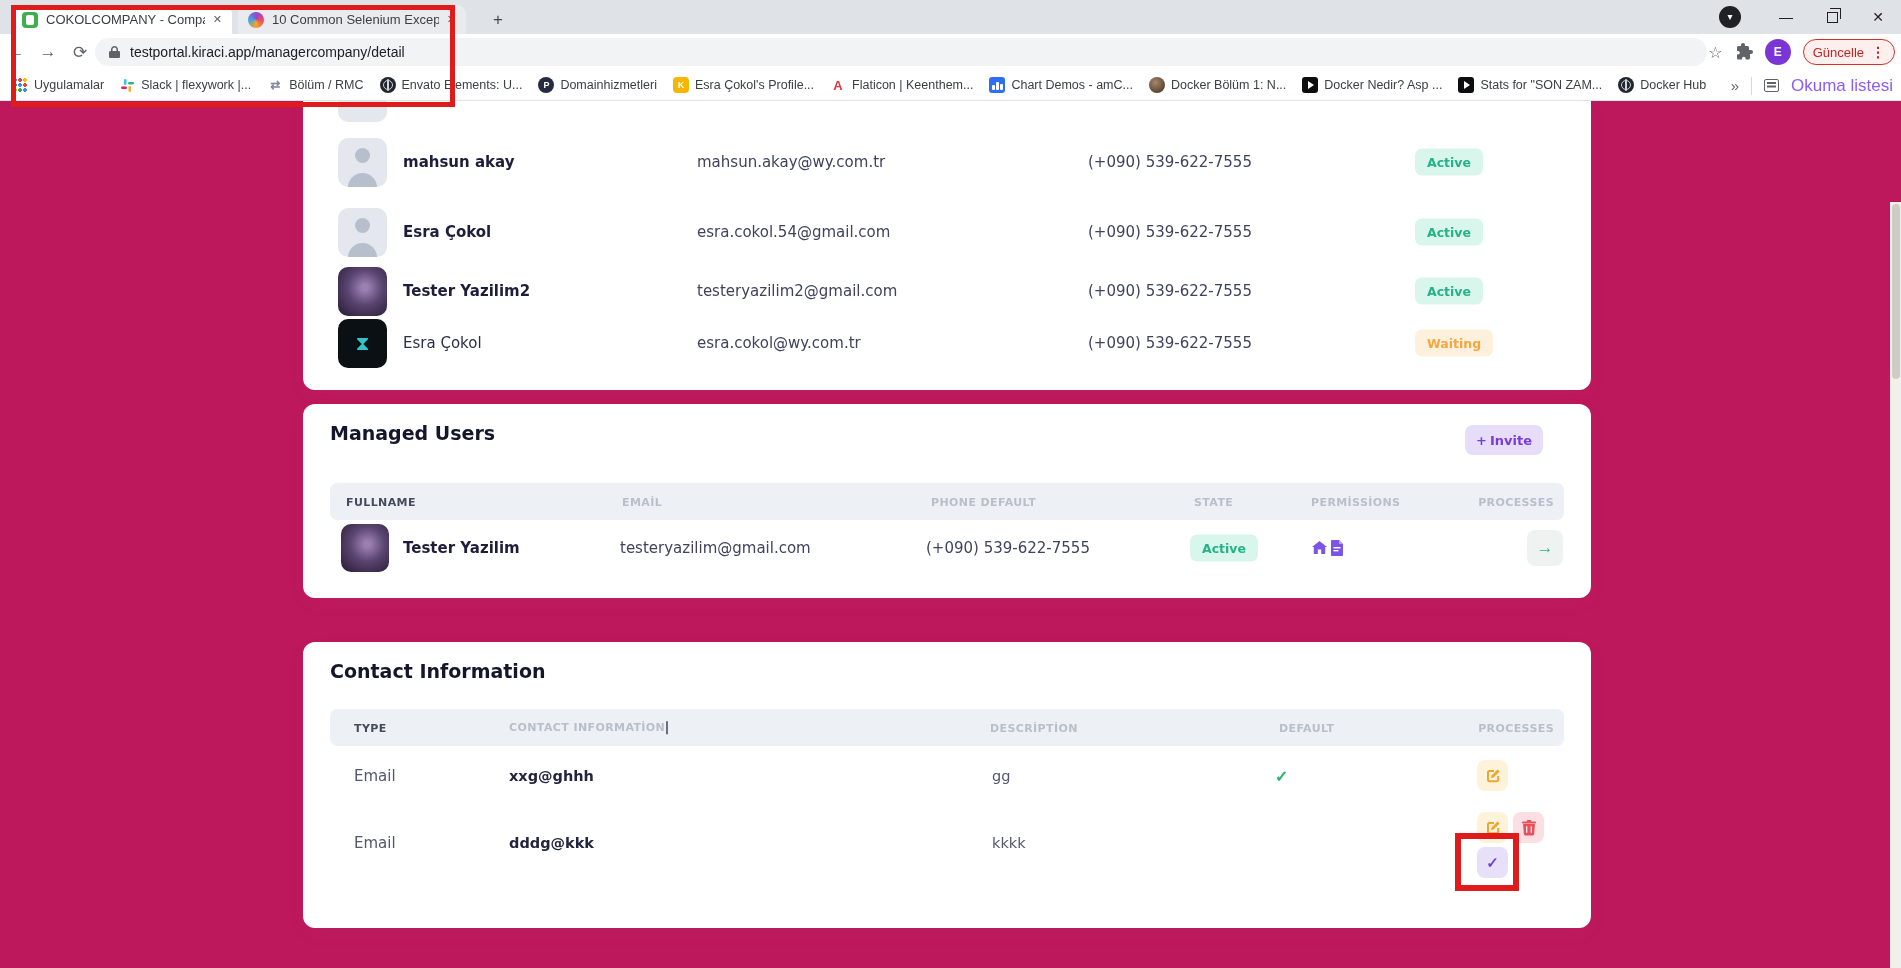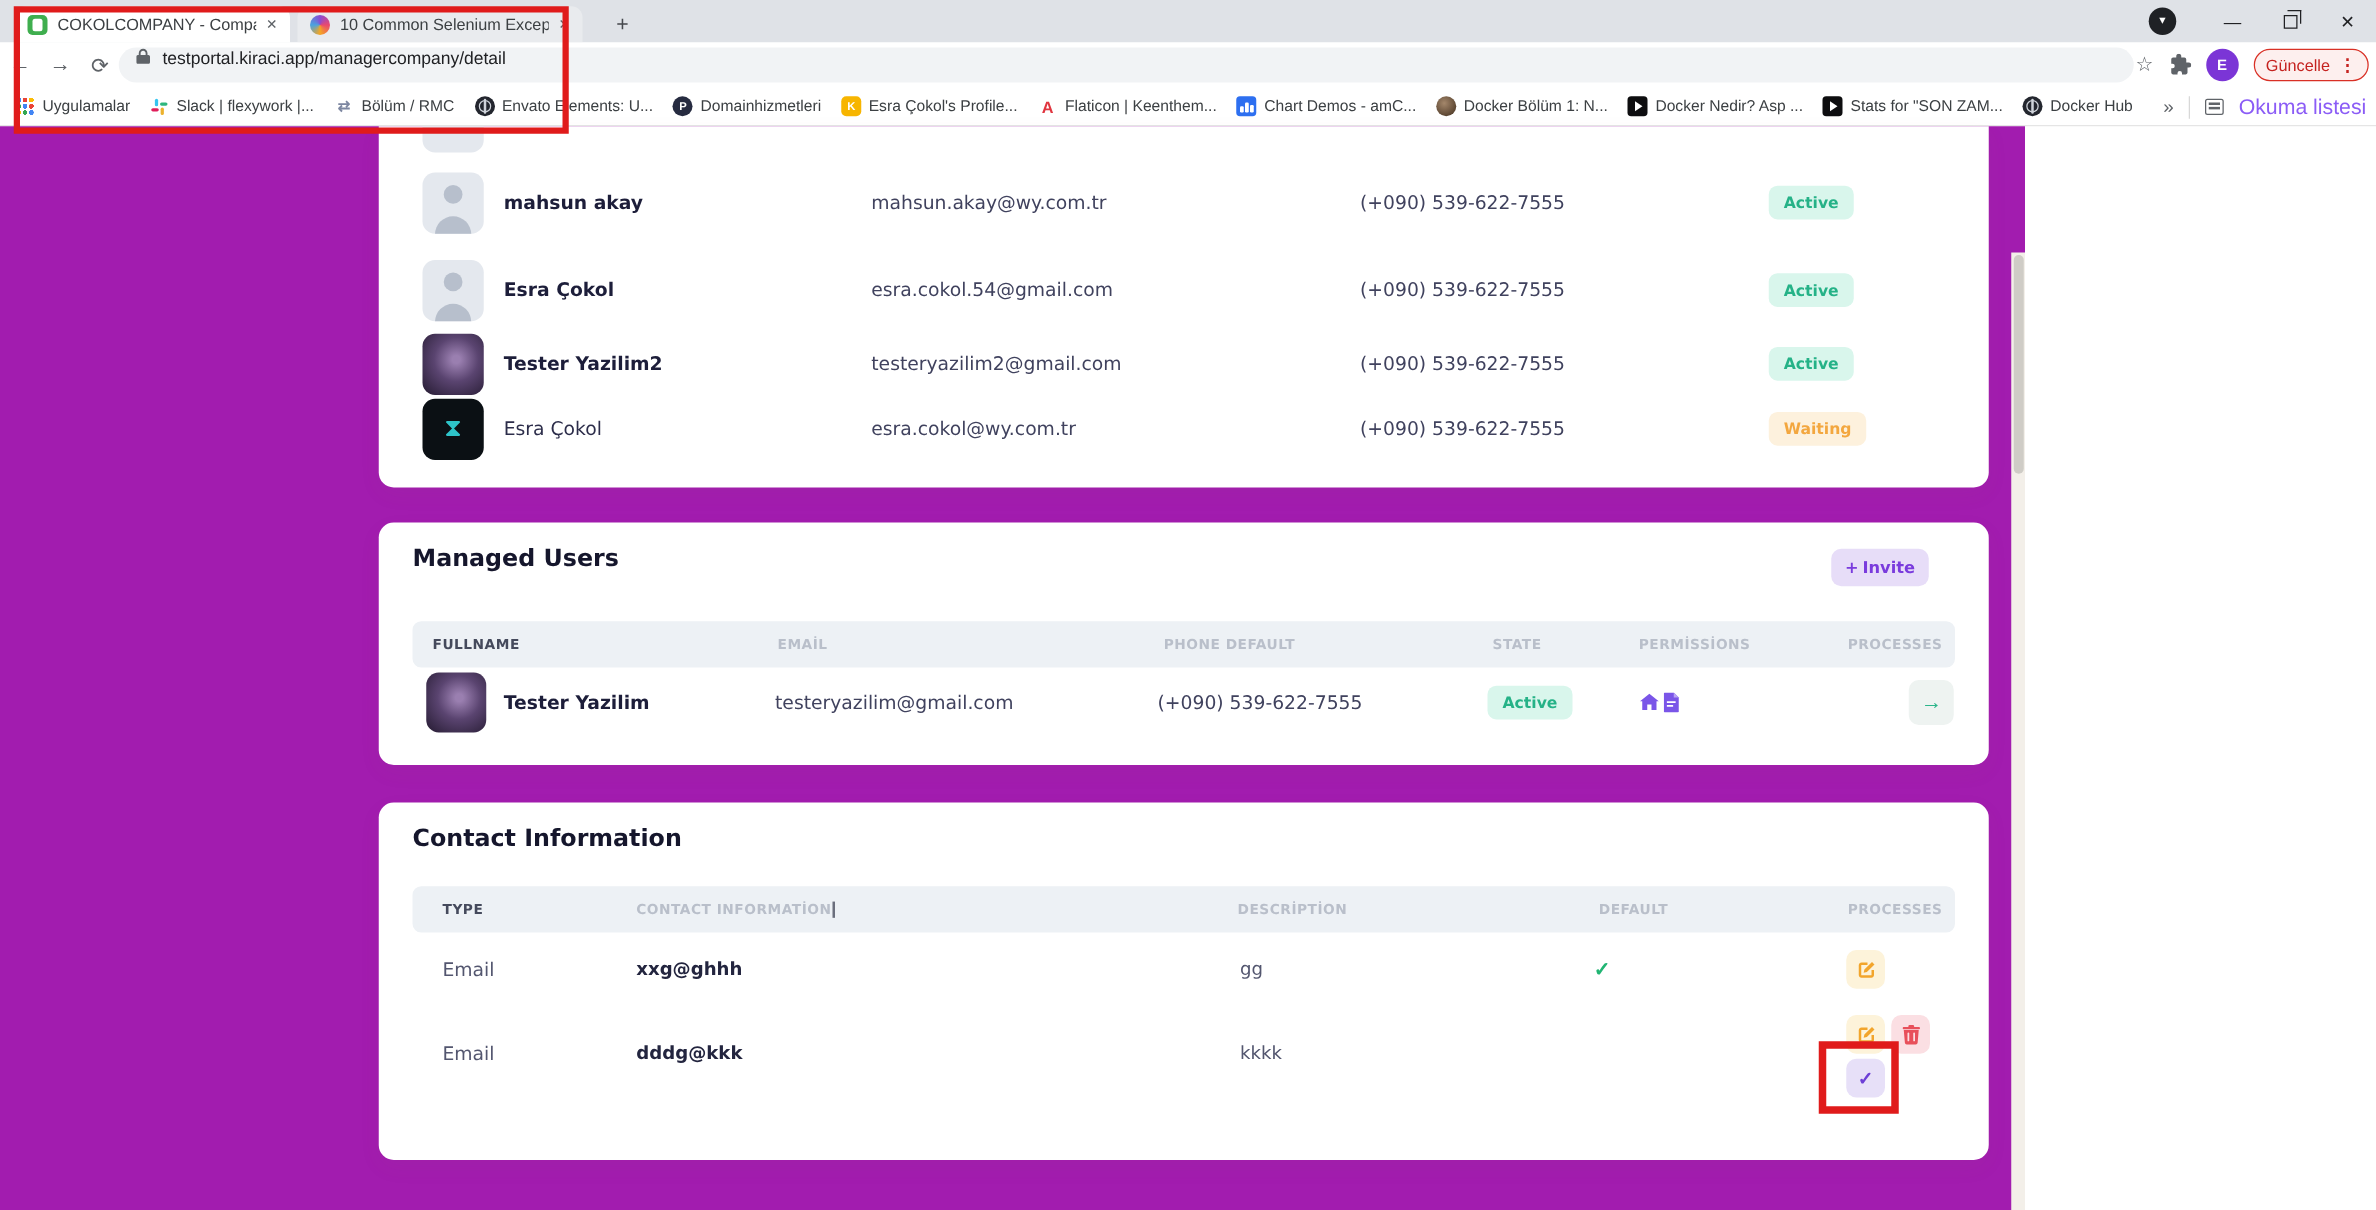--- a/index.html
+++ b/index.html
@@ -20,21 +20,21 @@
           background:conic-gradient(#8a4bd3,#e9486f,#f5a623,#4aa3df,#8a4bd3); }
   .newtab { position:absolute; left:486px; top:8px; width:24px; height:24px; text-align:center; line-height:23px; font-size:17px; color:#45484d; border-radius:50%; }
   .win-controls { position:absolute; right:0; top:0; height:34px; display:flex; align-items:center; }
   .media-circle { width:22px; height:22px; border-radius:50%; background:#1f2125; color:#fff; font-size:10px; text-align:center; line-height:21px; margin-right:22px; }
   .wc-btn { width:46px; height:34px; display:flex; align-items:center; justify-content:center; color:#202124; font-size:14px; }
   .restore-glyph { width:11px; height:11px; border:1.5px solid #202124; position:relative; }
   .restore-glyph:before { content:""; position:absolute; left:2px; top:-5px; width:10px; height:10px; border-top:1.5px solid #202124; border-right:1.5px solid #202124; }
 
   .toolbar { position:absolute; left:0; top:34px; width:1901px; height:36px; background:#fff; display:flex; align-items:center; }
   .nav-ico { font-size:17px; color:#5f6368; width:32px; text-align:center; }
-  .omnibox { position:absolute; left:95px; top:4px; width:1612px; height:28px; background:#f1f3f5; border-radius:14px; display:flex; padding:0 14px; gap:9px; }
+  .omnibox { position:absolute; left:95px; top:4px; width:1612px; height:28px; background:#f1f3f5; border-radius:14px; display:flex; align-items:center; padding:0 14px; gap:9px; }
   .url-text { font-size:14px; color:#202124; }
   .tb-right { position:absolute; right:6px; top:0; height:36px; display:flex; align-items:center; gap:12px; }
   .star { font-size:16px; color:#5f6368; }
   .avatar-chip { width:26px; height:26px; border-radius:50%; background:#7b35d6; color:#fff; font-size:12px; font-weight:bold; text-align:center; line-height:26px; }
   .update-pill { height:26px; border:1.5px solid #d93025; background:#fdefee; border-radius:13px; color:#c5221f; font-size:13px; display:flex; align-items:center; padding:0 9px; gap:7px; }
   .update-pill .kebab { font-size:14px; font-weight:bold; }
 
   .bookmarks { position:absolute; left:0; top:70px; width:1901px; height:31px; background:#fff; border-bottom:1px solid #e5e5e5; display:flex; align-items:center; padding-left:12px; gap:16px; }
   .bm { display:flex; align-items:center; gap:6px; font-size:12.5px; color:#3c4043; white-space:nowrap; }
   .bm-label { overflow:hidden; text-overflow:clip; }
@@ -63,24 +63,24 @@
   .bmi.vid { background:#0d0d0f; border-radius:3px; color:#fff; }
   .bmi.vid:before { content:""; border-left:6px solid #fff; border-top:4px solid transparent; border-bottom:4px solid transparent; margin-left:2px; }
   .bm-right { position:absolute; right:8px; top:0; height:31px; display:flex; align-items:center; gap:12px; }
   .chev2 { font-size:15px; color:#5f6368; }
   .vdiv { width:1px; height:18px; background:#d8d8d8; }
   .rl-ico { width:15px; height:13px; border:1.5px solid #5f6368; border-radius:2px; position:relative; }
   .rl-ico:before { content:""; position:absolute; left:2px; top:2px; right:2px; height:1.5px; background:#5f6368; box-shadow:0 3.5px 0 #5f6368; }
   .rl-label { font-size:17px; color:#8b5cf6; }
 
   
-  .content { position:absolute; left:0; top:101px; width:1620px; height:867px; background:#a21caf; }
+  .content { position:absolute; left:0; top:101px; width:1901px; height:867px; background:#be185d; }
   .card { position:absolute; left:303px; width:1288px; background:#fff; border-radius:12px; box-shadow:0 6px 18px rgba(130,105,80,.05); }
   .card1 { top:0; height:289px; border-radius:0 0 12px 12px; }
-  .card2 { top:317px; height:194px;text-decoration:underline; }
+  .card2 { top:303px; height:194px;text-decoration:underline; }
   .card3 { top:541px; height:286px; }
 
   .uavatar { position:absolute; left:35px; width:49px; height:49px; border-radius:10px; background:#e4e8ee; overflow:hidden; }
   .p-head { position:absolute; left:17px; top:10px; width:15px; height:15px; border-radius:50%; background:#b7bfcc; }
   .p-body { position:absolute; left:10px; bottom:-6px; width:29px; height:20px; border-radius:15px 15px 0 0; background:#b7bfcc; }
   .uavatar.photo { background:radial-gradient(circle at 55% 42%, #9a7fb0 8%, #5a4470 45%, #241a30 100%); }
   .uavatar.darkimg { background:#0b1014; color:#2ec4c9; font-size:20px; display:flex; align-items:center; justify-content:center; }
   .uavatar.cut { top:0; height:21px; border-radius:0 0 10px 10px; }
 
   .u-name { position:absolute; left:100px; font-size:15px; font-weight:bold; color:#1d1e3a; transform:translateY(-50%); font-family:"DejaVu Sans", sans-serif; }

